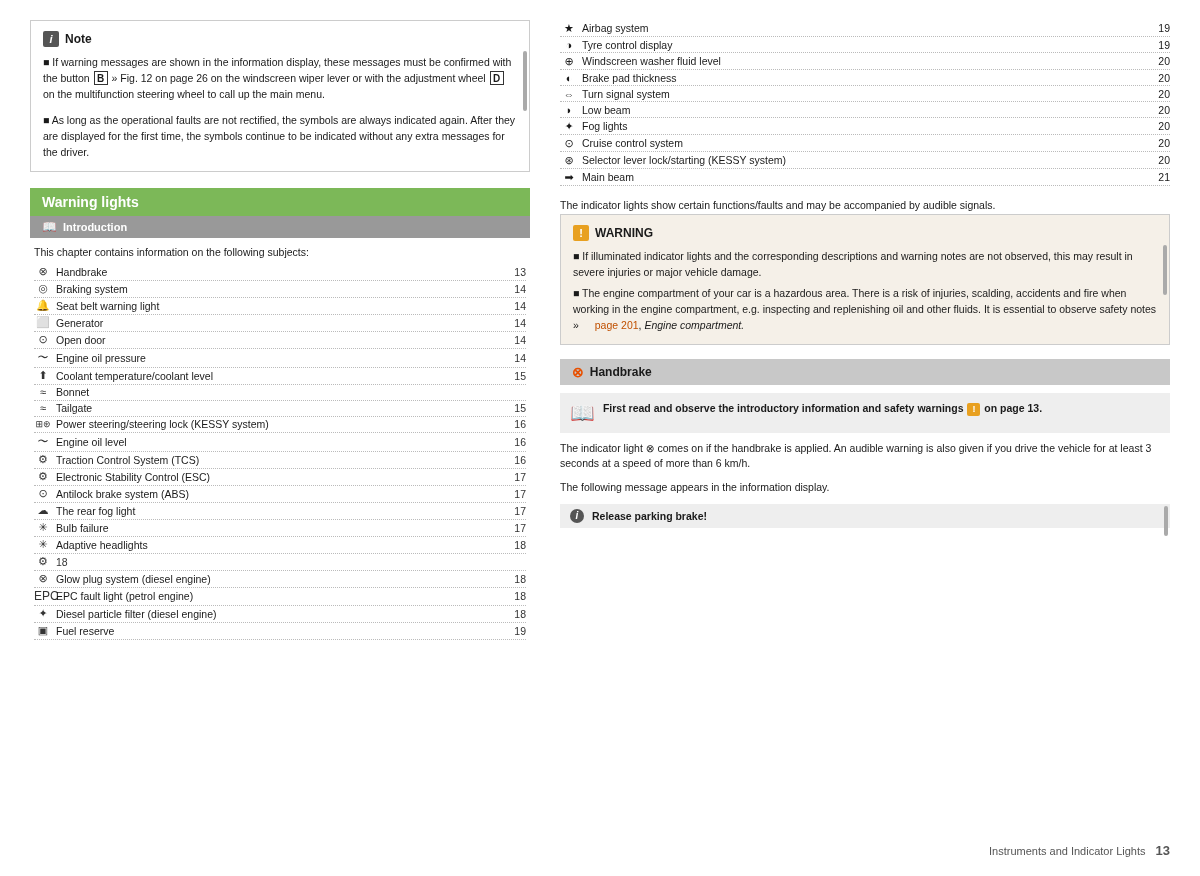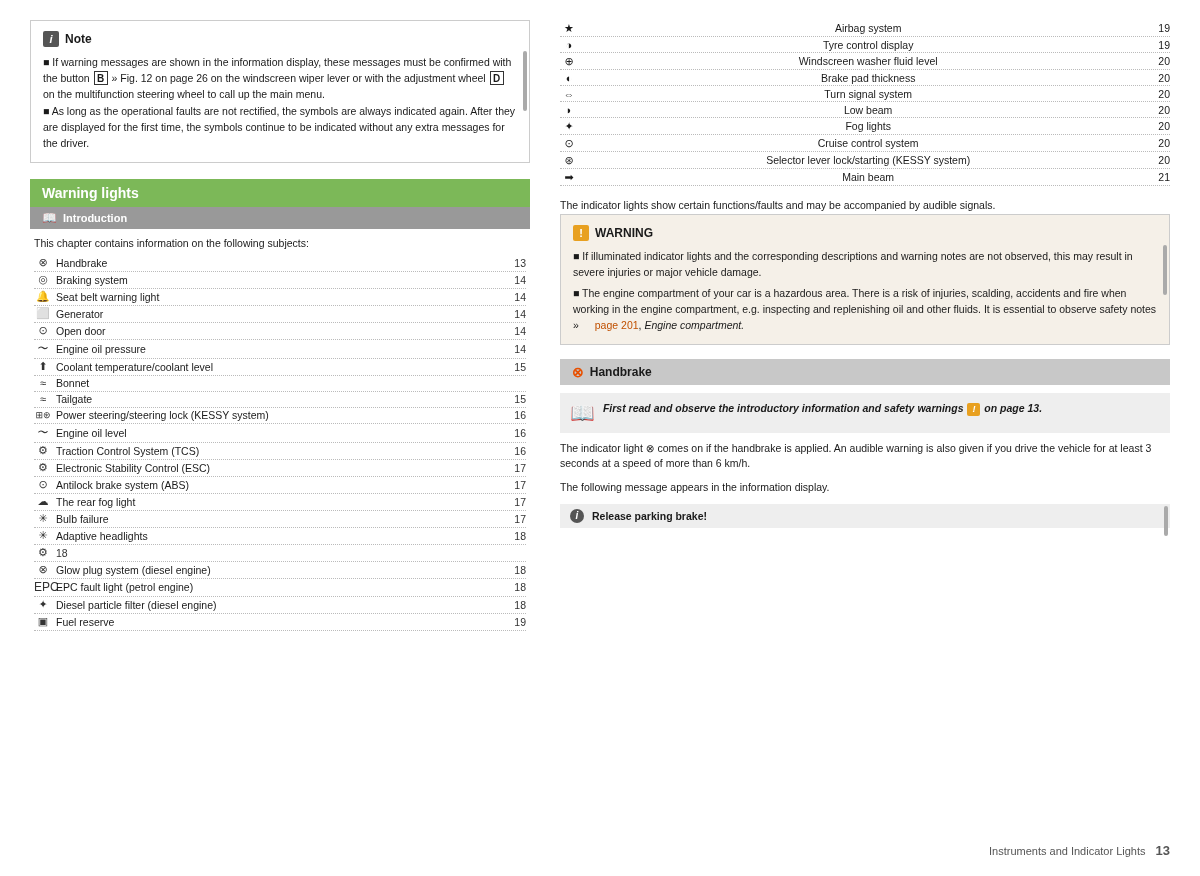--- a/index.html
+++ b/index.html
@@ -51,21 +51,21 @@
       color: #fff;
       font-style: italic;
       font-size: 11px;
       font-weight: bold;
       border-radius: 2px;
     }
     .note-text {
       font-size: 10.5px;
       line-height: 1.5;
     }
-    .note-text p { margin-bottom: 2px; }
+    .note-text p { margin-bottom: 11px; }
     .note-text p:last-child { margin-bottom: 0; }
     .key-box {
       display: inline-flex;
       align-items: center;
       justify-content: center;
       width: 14px;
       height: 14px;
       border: 1px solid #333;
       font-weight: bold;
       font-size: 10px;
@@ -148,21 +148,21 @@
       font-size: 10.5px;
       border-bottom: 1px dotted #bbb;
       gap: 4px;
     }
     .right-toc-item-icon {
       width: 18px;
       text-align: center;
       font-size: 11px;
       flex-shrink: 0;
     }
-    .right-toc-item-label { flex: 1; text-align: center; }
+    .right-toc-item-label { flex: 1; }
     .right-toc-item-page { font-size: 10.5px; }
     .indicator-text {
       font-size: 10.5px;
       line-height: 1.5;
     }
     
     .warning-box {
       background: #f5f0e8;
       border: 1px solid #ccc;
       padding: 10px 12px;
@@ -230,21 +230,20 @@
     }
     .book-icon-large {
       font-size: 20px;
       color: #555;
       flex-shrink: 0;
     }
     .handbrake-intro-text {
       font-size: 10.5px;
       font-weight: bold;
       line-height: 1.5;
-      font-style: italic;
     }
     .inline-warn {
       display: inline-flex;
       align-items: center;
       justify-content: center;
       width: 13px;
       height: 13px;
       background: #e8a020;
       color: #fff;
       font-weight: bold;

